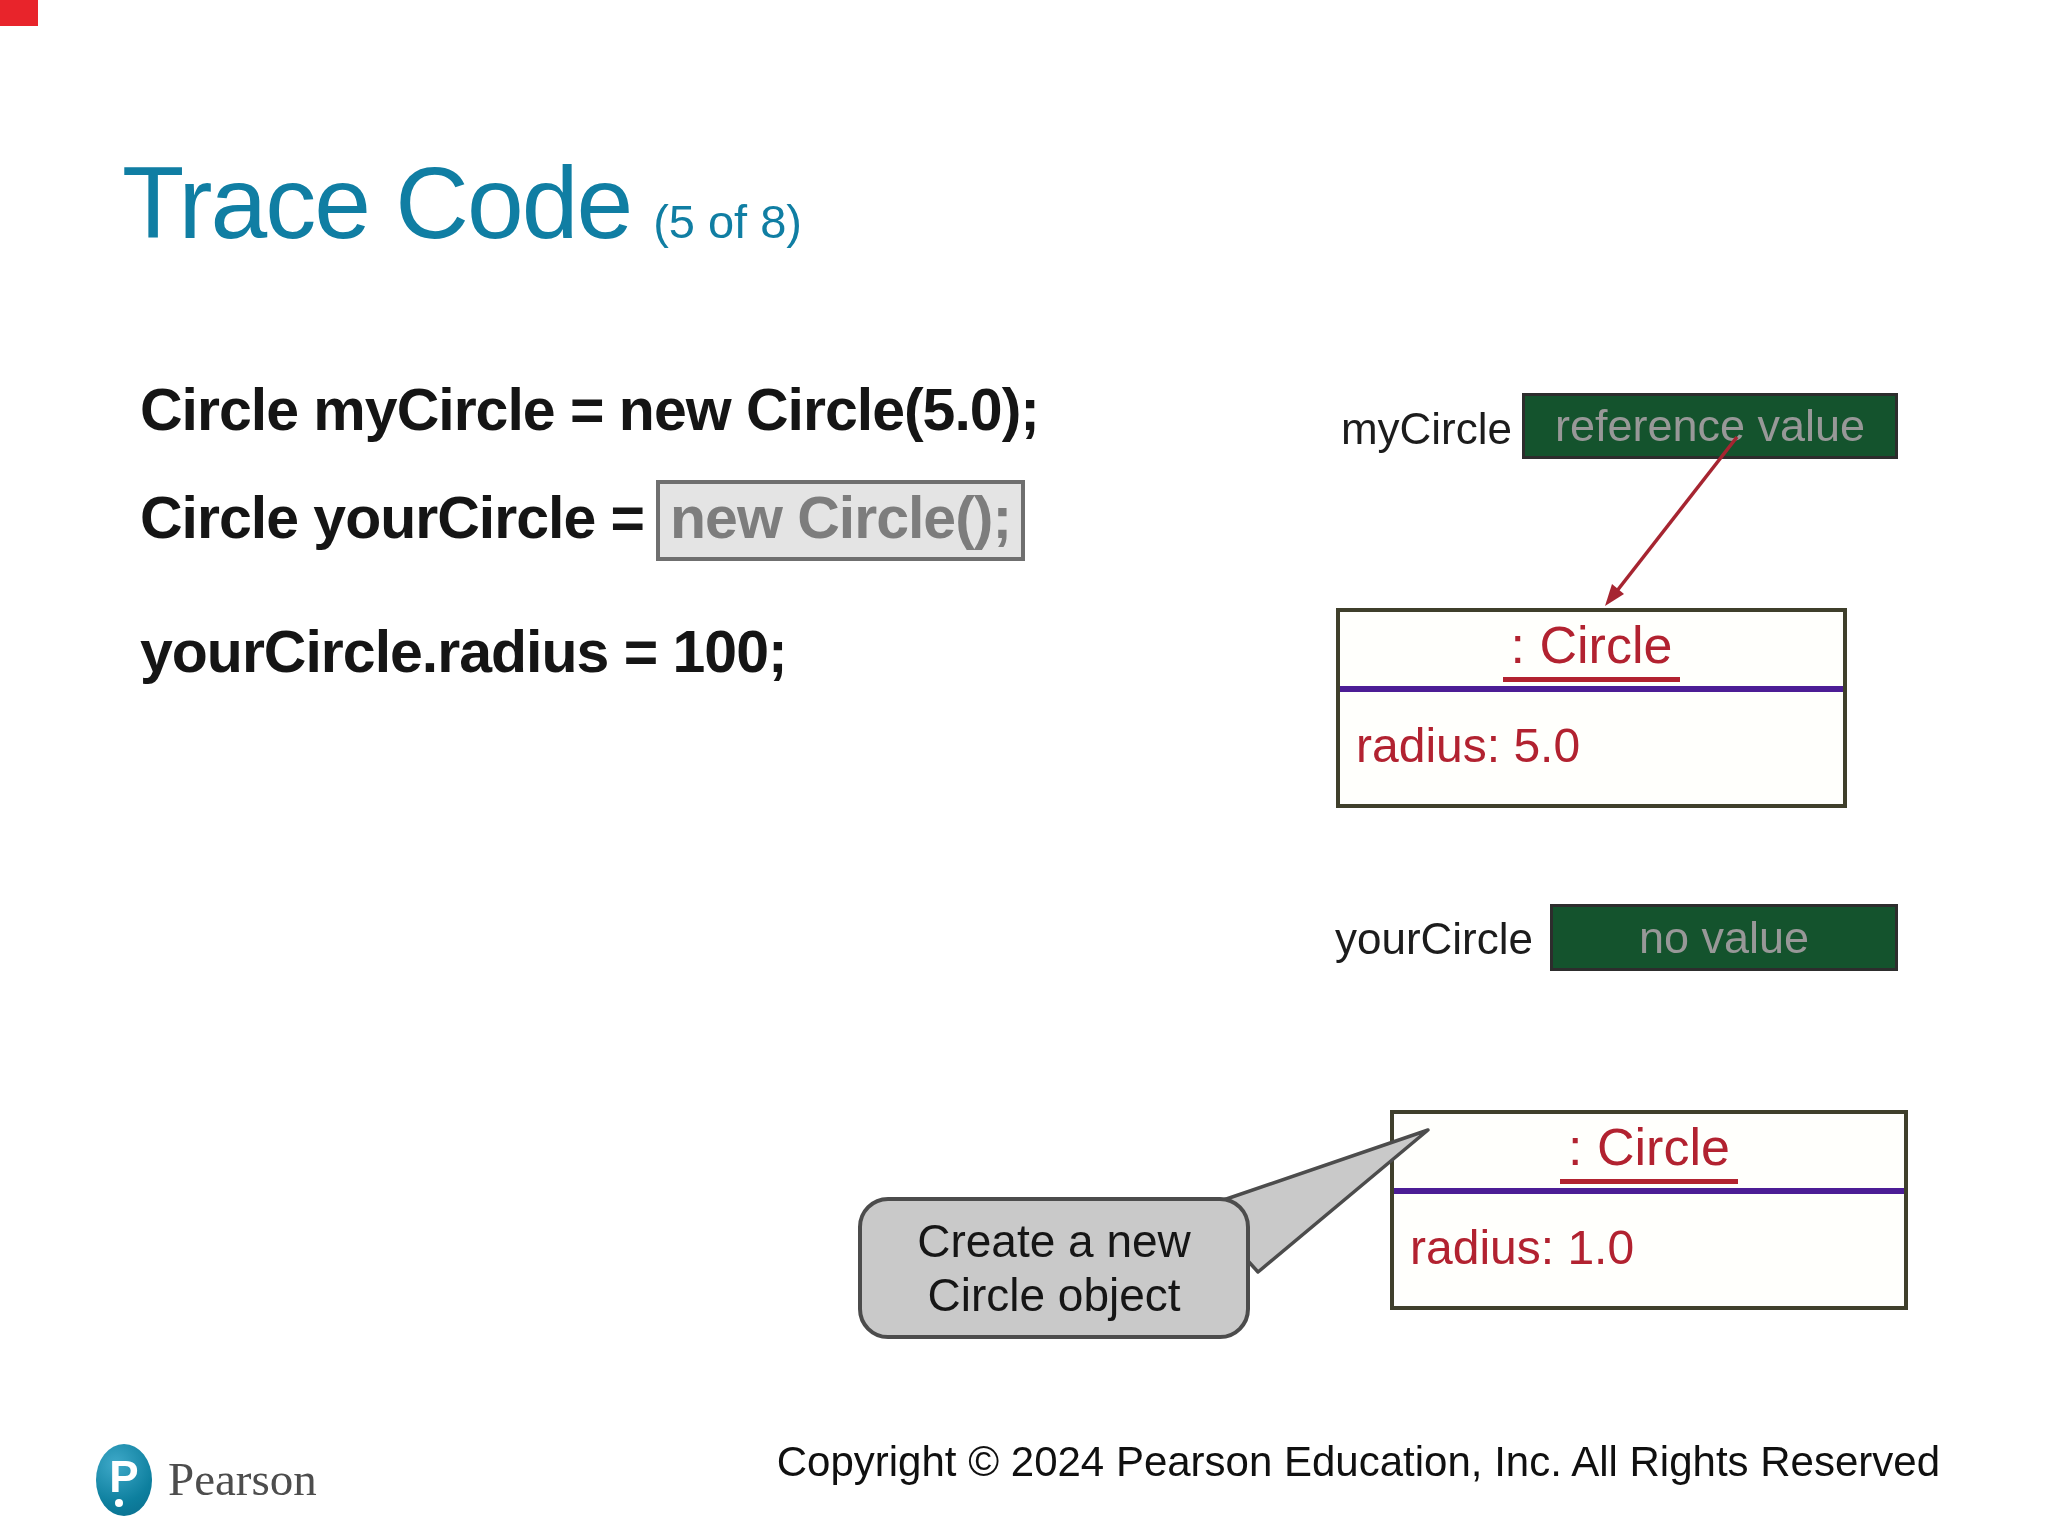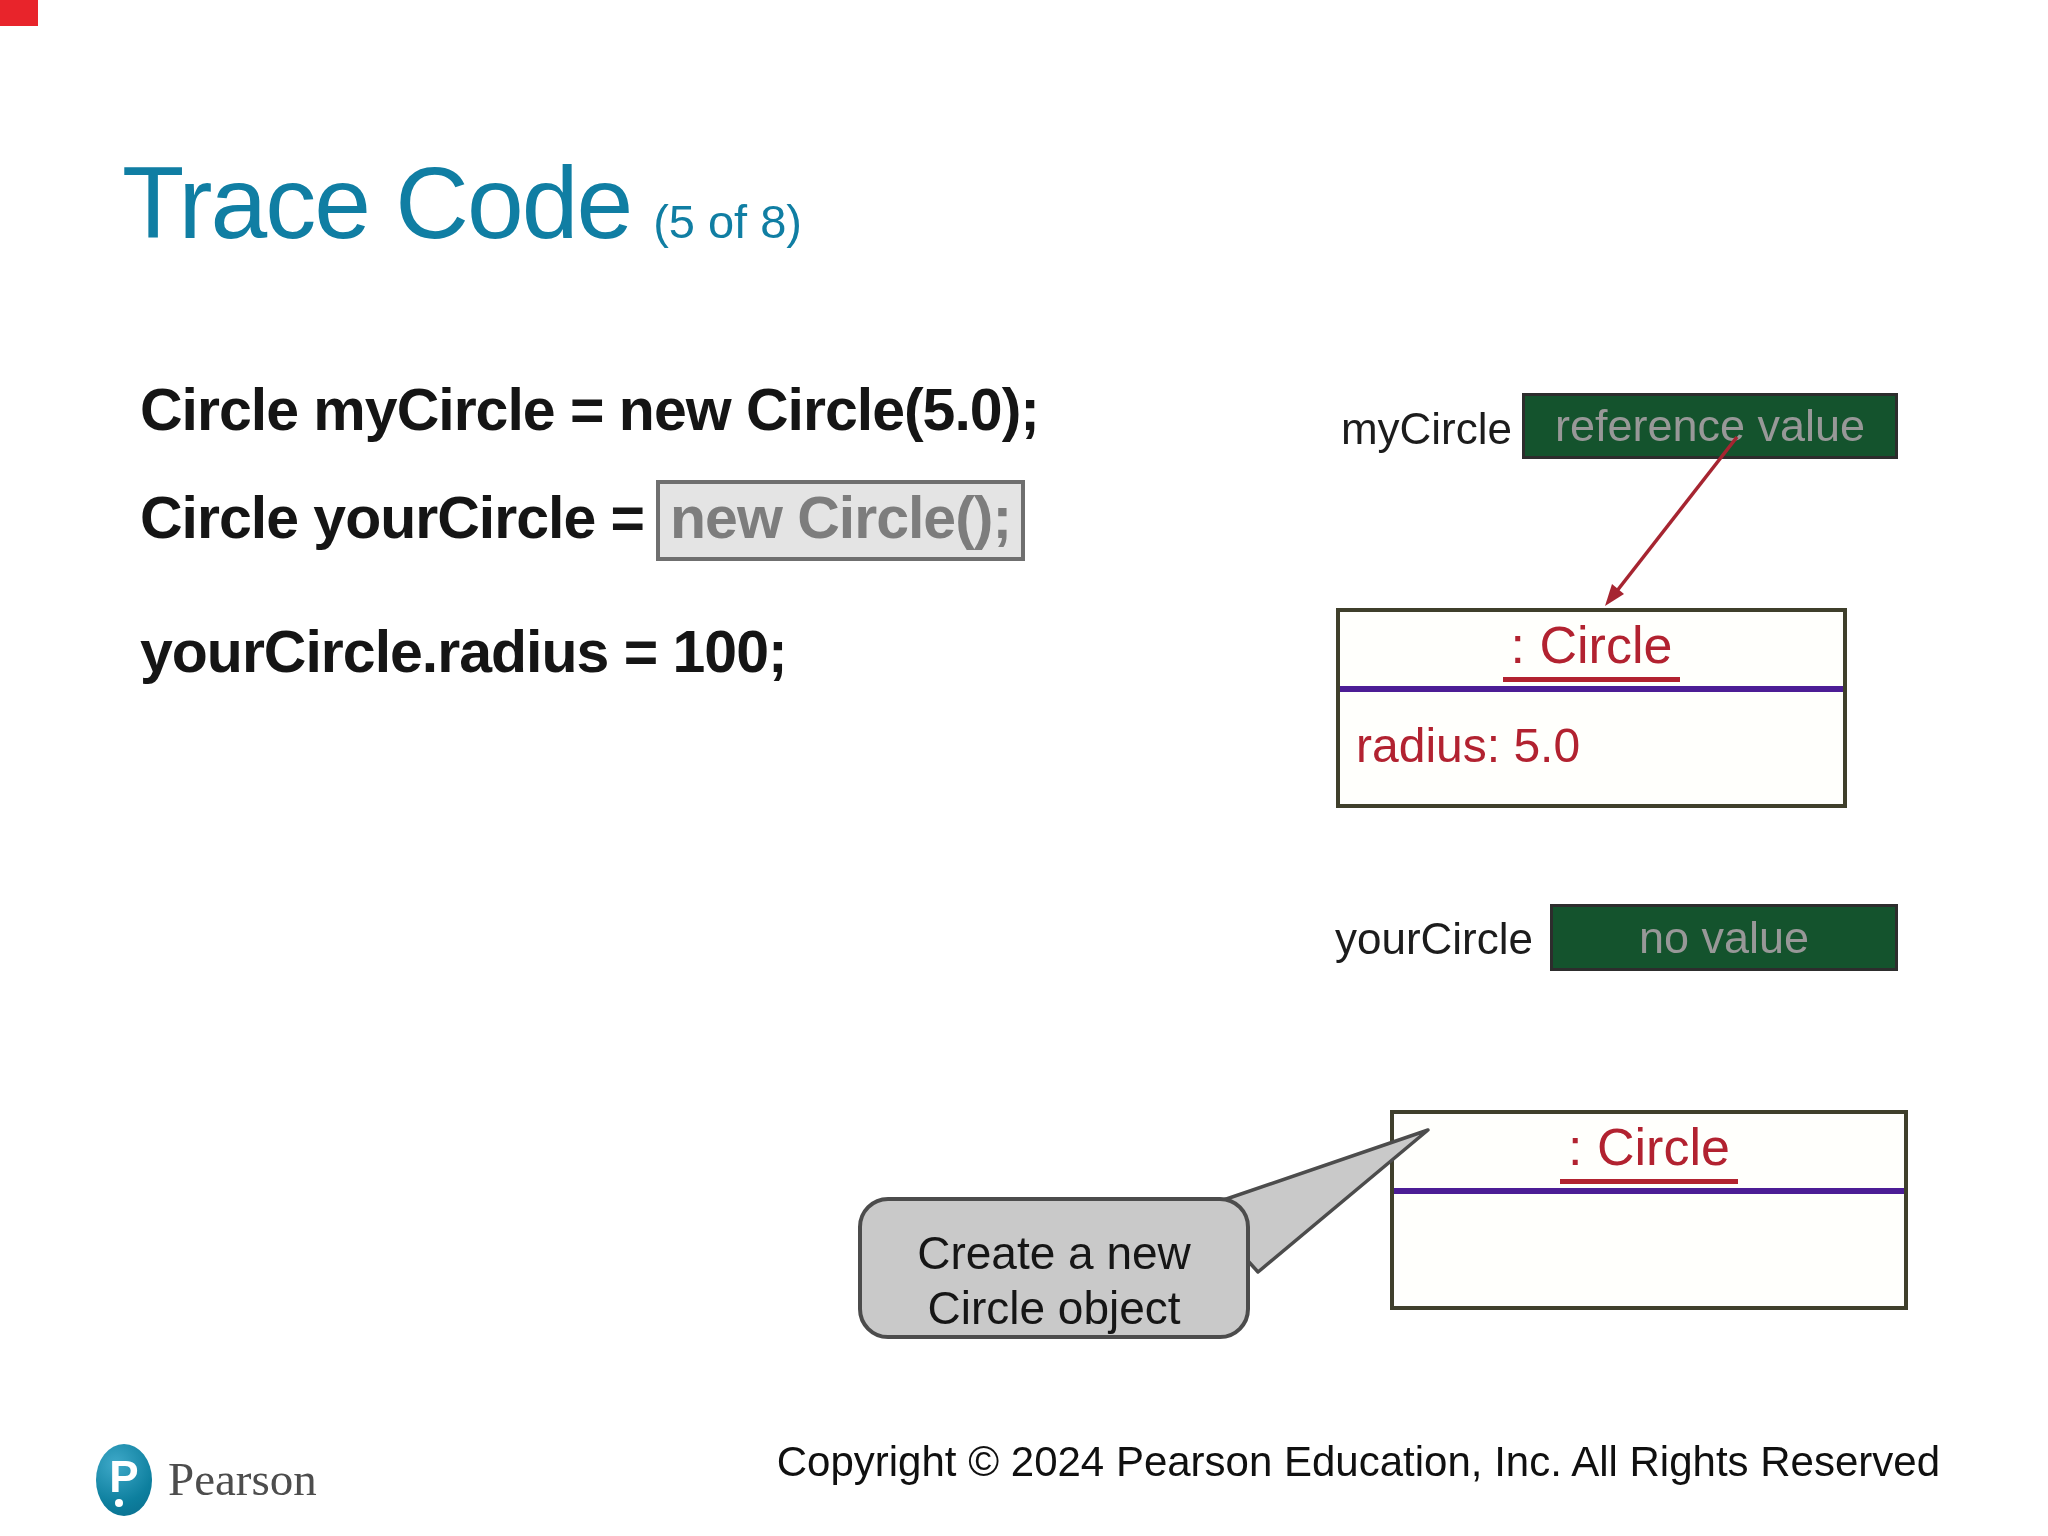--- a/index.html
+++ b/index.html
@@ -102,21 +102,21 @@
   }
 
   
   .callout {
     position: absolute; left: 858px; top: 1197px;
     width: 384px; height: 134px;
     background: #c9c9c9;
     border: 4px solid #4c4c4c;
     border-radius: 30px;
     display: flex; flex-direction: column;
-    align-items: center; justify-content: flex-end;
+    align-items: center; justify-content: center;
     font-size: 46px; color: #161616; line-height: 1.18;
     z-index: 4; white-space: nowrap;
   }
 
   
   .logo-mark {
     position: absolute; left: 96px; top: 1444px;
     width: 56px; height: 72px;
     border-radius: 50%;
     background: radial-gradient(circle at 35% 28%, #3fa9c9 0%, #0d7f9e 62%, #0a6c8c 100%);
@@ -183,20 +183,21 @@
 
   <div class="var-label your">yourCircle</div>
   <div class="var-box your">
     <span>no value</span>
   </div>
 
   <div class="obj-box o2">
     <div class="obj-header">
       <span class="obj-title">: Circle</span>
     </div>
+    <div class="obj-body">radius: 1.0</div>
   </div>
 
   <div class="callout">
     <span>Create a new</span>
     <span>Circle object</span>
   </div>
 
   <div class="logo-mark">
     <span class="p">P</span>
     <span class="dot"></span>

